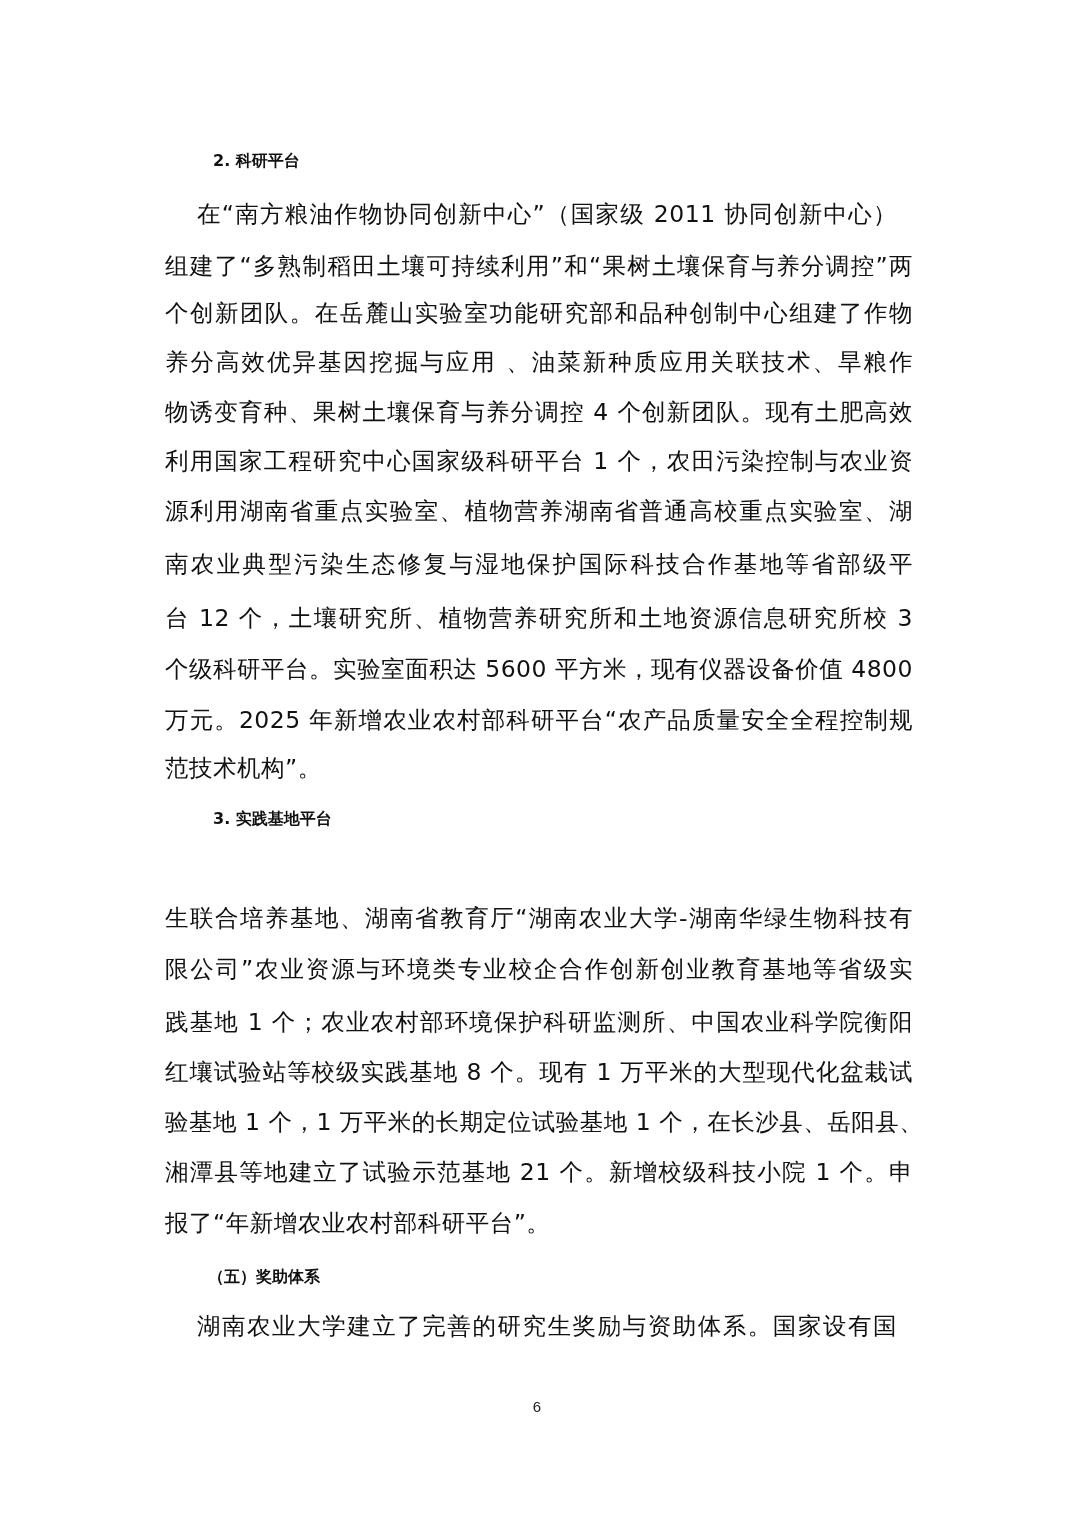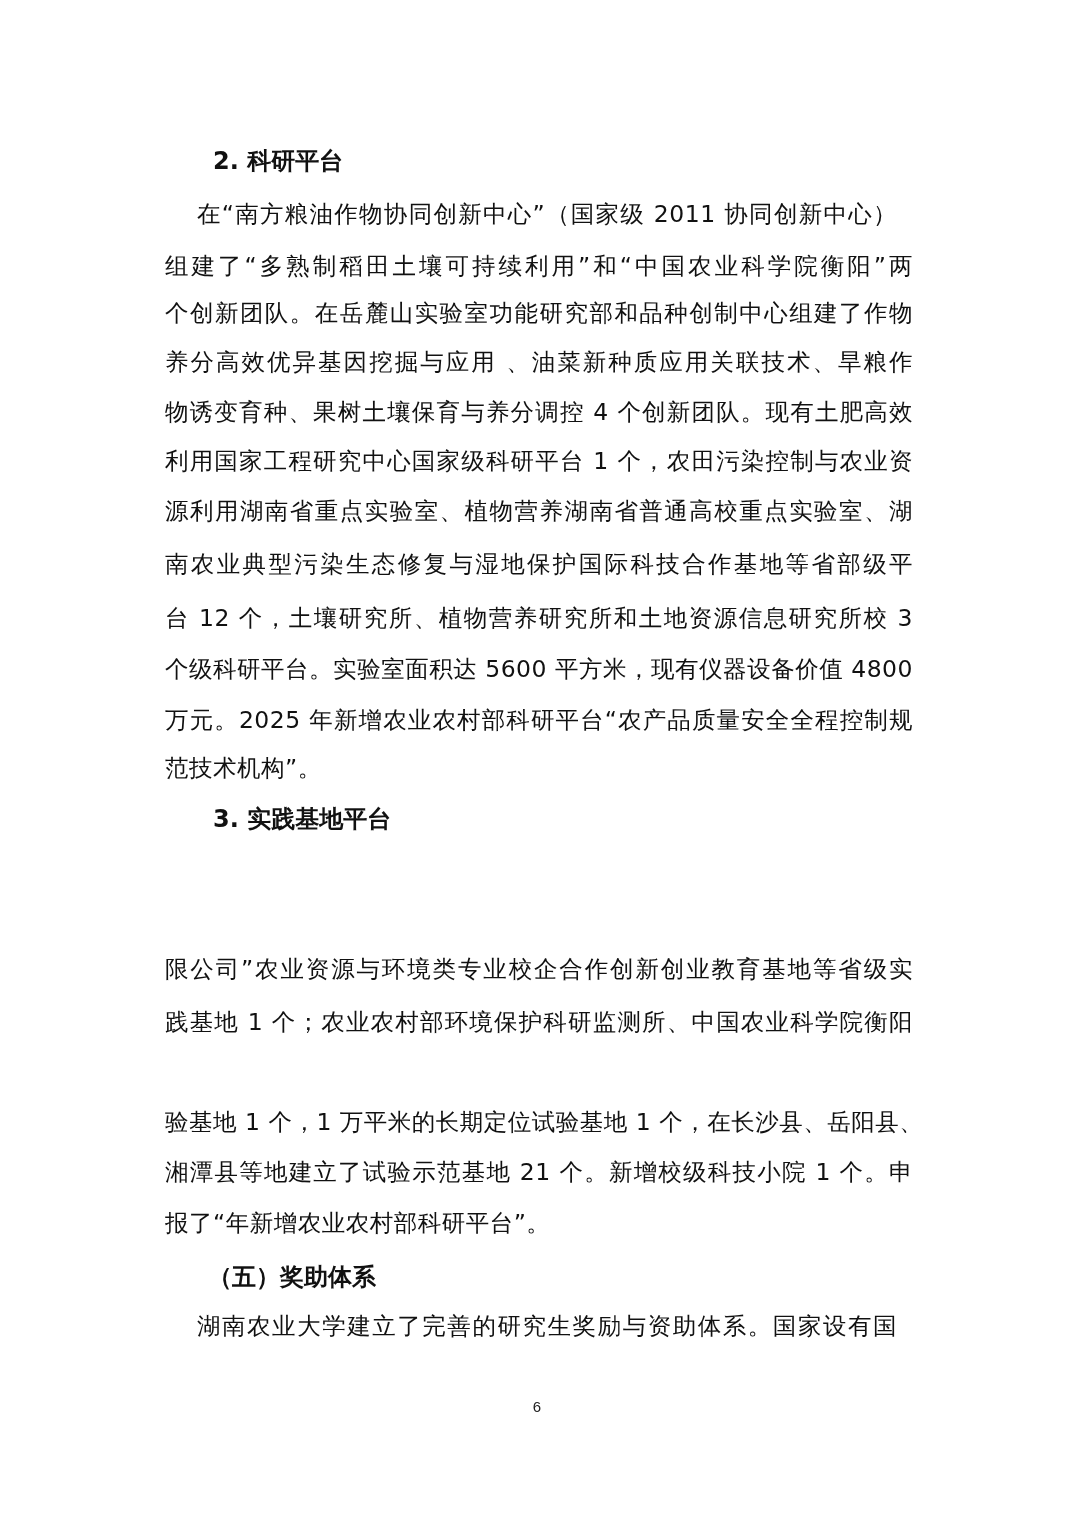--- a/index.html
+++ b/index.html
@@ -3,46 +3,48 @@
 <meta charset="utf-8">
 <style>
   html, body { margin: 0; padding: 0; background: #ffffff; }
   body { width: 1074px; height: 1520px; position: relative; overflow: hidden;
          font-family: "DejaVu Sans", "Liberation Sans", sans-serif; color: #111111; }
   .page { position: absolute; left: 0; top: 0; width: 1074px; height: 1520px; }
   .line { position: absolute; left: 165px; width: 748px; font-size: 23.5px; line-height: 30px;
           white-space: nowrap; text-align: justify; text-align-last: justify; letter-spacing: 0.5px; }
   .line.last { text-align-last: left; }
   .line.indent { left: 197px; width: 700px; }
-  .heading { position: absolute; left: 213px; font-size: 24px; line-height: 30px; font-weight: bold; white-space: nowrap; }
+  .heading { position: absolute; left: 213px; font-size: 16px; line-height: 30px; font-weight: bold; white-space: nowrap; }
   .page-number { position: absolute; left: 0; width: 1074px; top: 1398px; text-align: center;
                  font-family: "Liberation Sans", sans-serif; font-size: 15px; color: #222; }
 </style>
 </head>
 <body>
 
 <div class="page">
 
   <div class="heading" style="top:146px">2. 科研平台</div>
   <div class="line indent" style="top:199px">在“南方粮油作物协同创新中心”（国家级 2011 协同创新中心）</div>
-  <div class="line" style="top:251px">组建了“多熟制稻田土壤可持续利用”和“中国农业科学院衡阳”两</div>
+  <div class="line" style="top:251px">组建了“多熟制稻田土壤可持续利用”和“果树土壤保育与养分调控”两</div>
   <div class="line" style="top:298px">个创新团队。在岳麓山实验室功能研究部和品种创制中心组建了作物</div>
   <div class="line" style="top:347px">养分高效优异基因挖掘与应用 、油菜新种质应用关联技术、旱粮作</div>
   <div class="line" style="top:397px">物诱变育种、果树土壤保育与养分调控 4 个创新团队。现有土肥高效</div>
   <div class="line" style="top:446px">利用国家工程研究中心国家级科研平台 1 个，农田污染控制与农业资</div>
   <div class="line" style="top:496px">源利用湖南省重点实验室、植物营养湖南省普通高校重点实验室、湖</div>
   <div class="line" style="top:549px">南农业典型污染生态修复与湿地保护国际科技合作基地等省部级平</div>
   <div class="line" style="top:603px">台 12 个，土壤研究所、植物营养研究所和土地资源信息研究所校 3</div>
   <div class="line" style="top:654px">个级科研平台。实验室面积达 5600 平方米，现有仪器设备价值 4800</div>
   <div class="line" style="top:705px">万元。2025 年新增农业农村部科研平台“农产品质量安全全程控制规</div>
   <div class="line last" style="top:753px">范技术机构”。</div>
 
   <div class="heading" style="top:804px">3. 实践基地平台</div>
+  <div class="line" style="top:903px">生联合培养基地、湖南省教育厅“湖南农业大学-湖南华绿生物科技有</div>
   <div class="line" style="top:954px">限公司”农业资源与环境类专业校企合作创新创业教育基地等省级实</div>
   <div class="line" style="top:1007px">践基地 1 个；农业农村部环境保护科研监测所、中国农业科学院衡阳</div>
+  <div class="line" style="top:1057px">红壤试验站等校级实践基地 8 个。现有 1 万平米的大型现代化盆栽试</div>
   <div class="line" style="top:1107px">验基地 1 个，1 万平米的长期定位试验基地 1 个，在长沙县、岳阳县、</div>
   <div class="line" style="top:1157px">湘潭县等地建立了试验示范基地 21 个。新增校级科技小院 1 个。申</div>
   <div class="line last" style="top:1208px">报了“年新增农业农村部科研平台”。</div>
 
   <div class="heading" style="top:1262px; left:208px">（五）奖助体系</div>
   <div class="line indent" style="top:1311px">湖南农业大学建立了完善的研究生奖励与资助体系。国家设有国</div>
 
   <div class="page-number">6</div>
 </div>
 

